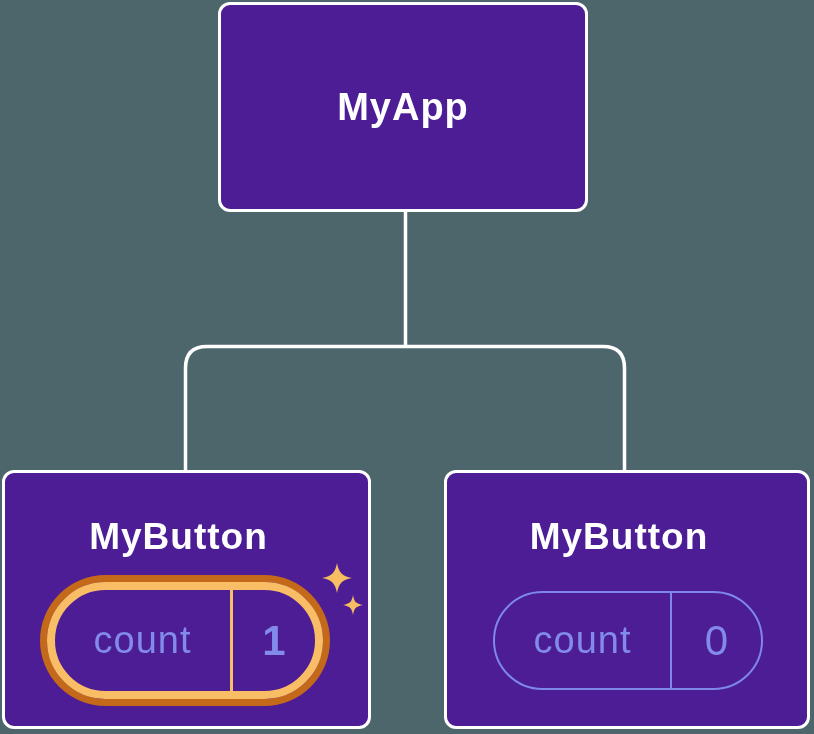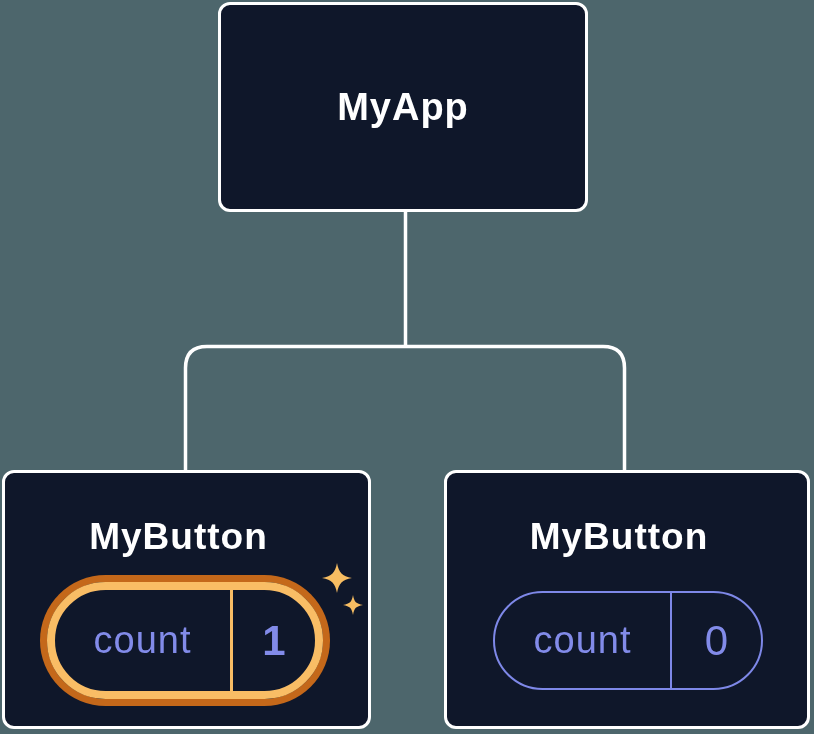--- a/index.html
+++ b/index.html
@@ -16,21 +16,21 @@
     overflow: hidden;
   }
   .connectors {
     position: absolute;
     left: 0; top: 0;
     z-index: 0;
   }
   .node {
     position: absolute;
     box-sizing: border-box;
-    background: #0f172a;
+    background: #4c1d95;
     border: 3px solid #FFFFFF;
     border-radius: 12px;
     z-index: 1;
   }
   .node-root {
     left: 218px; top: 2px;
     width: 370px; height: 210px;
     display: flex;
     align-items: center;
     justify-content: center;

